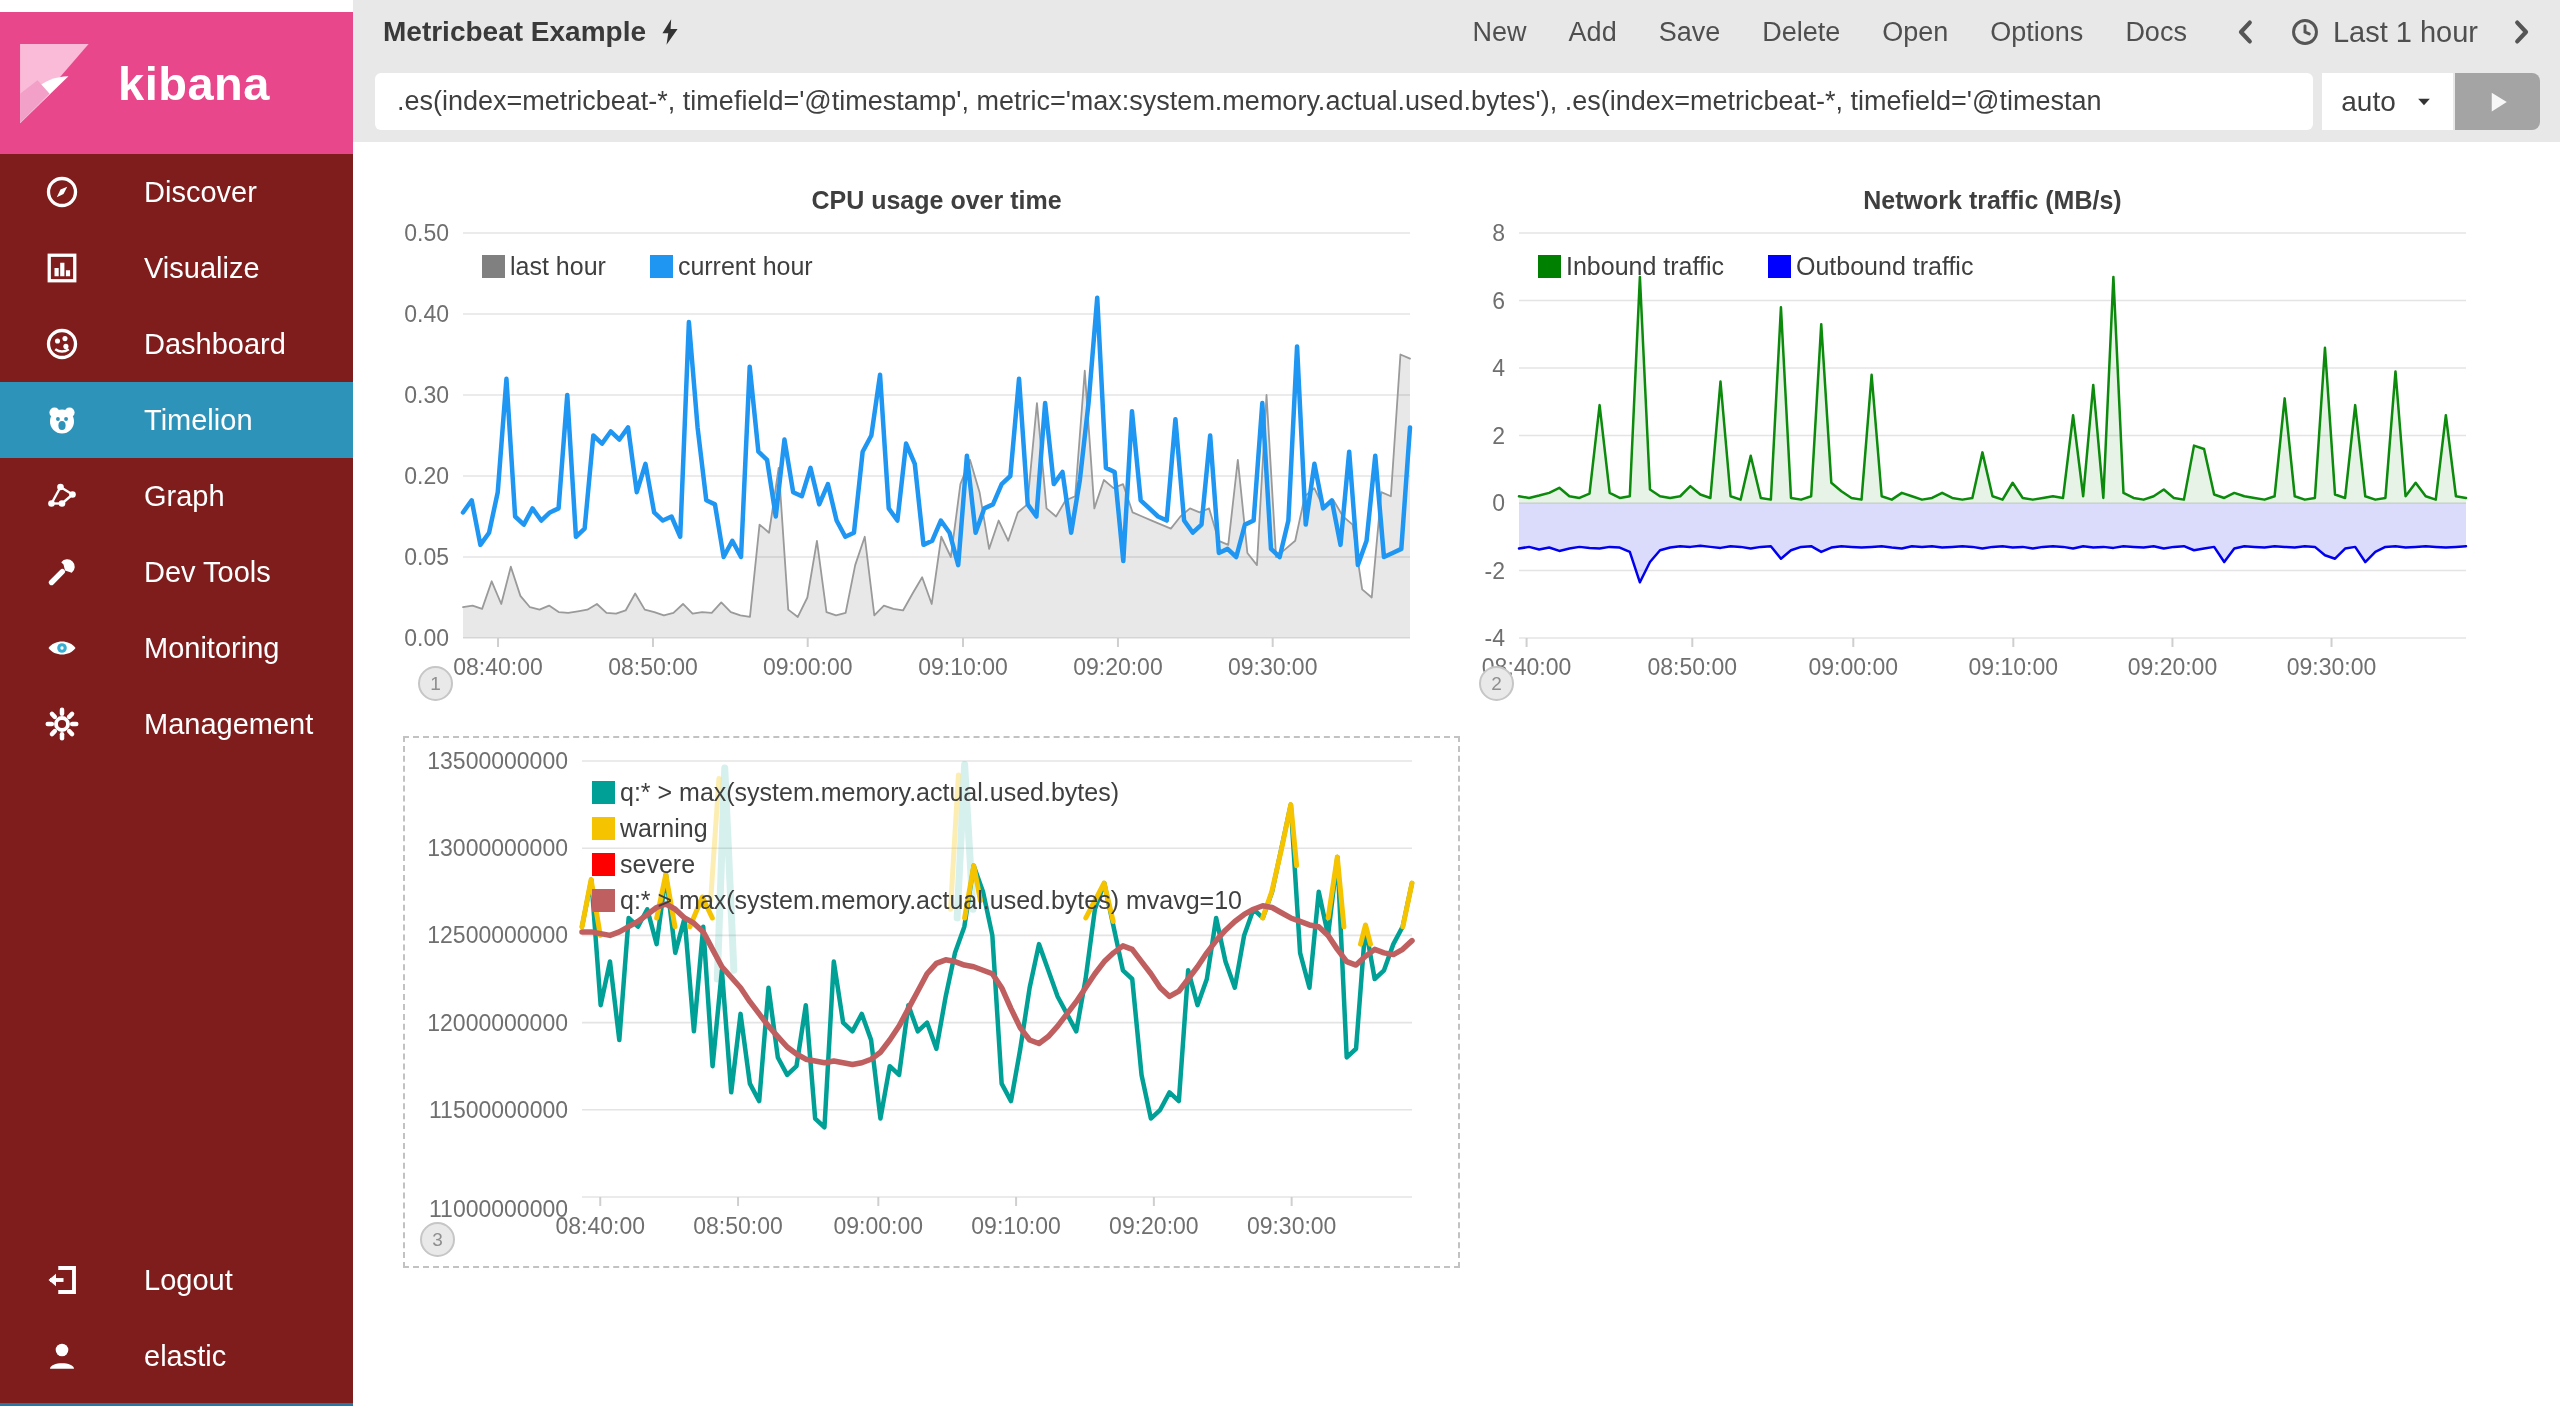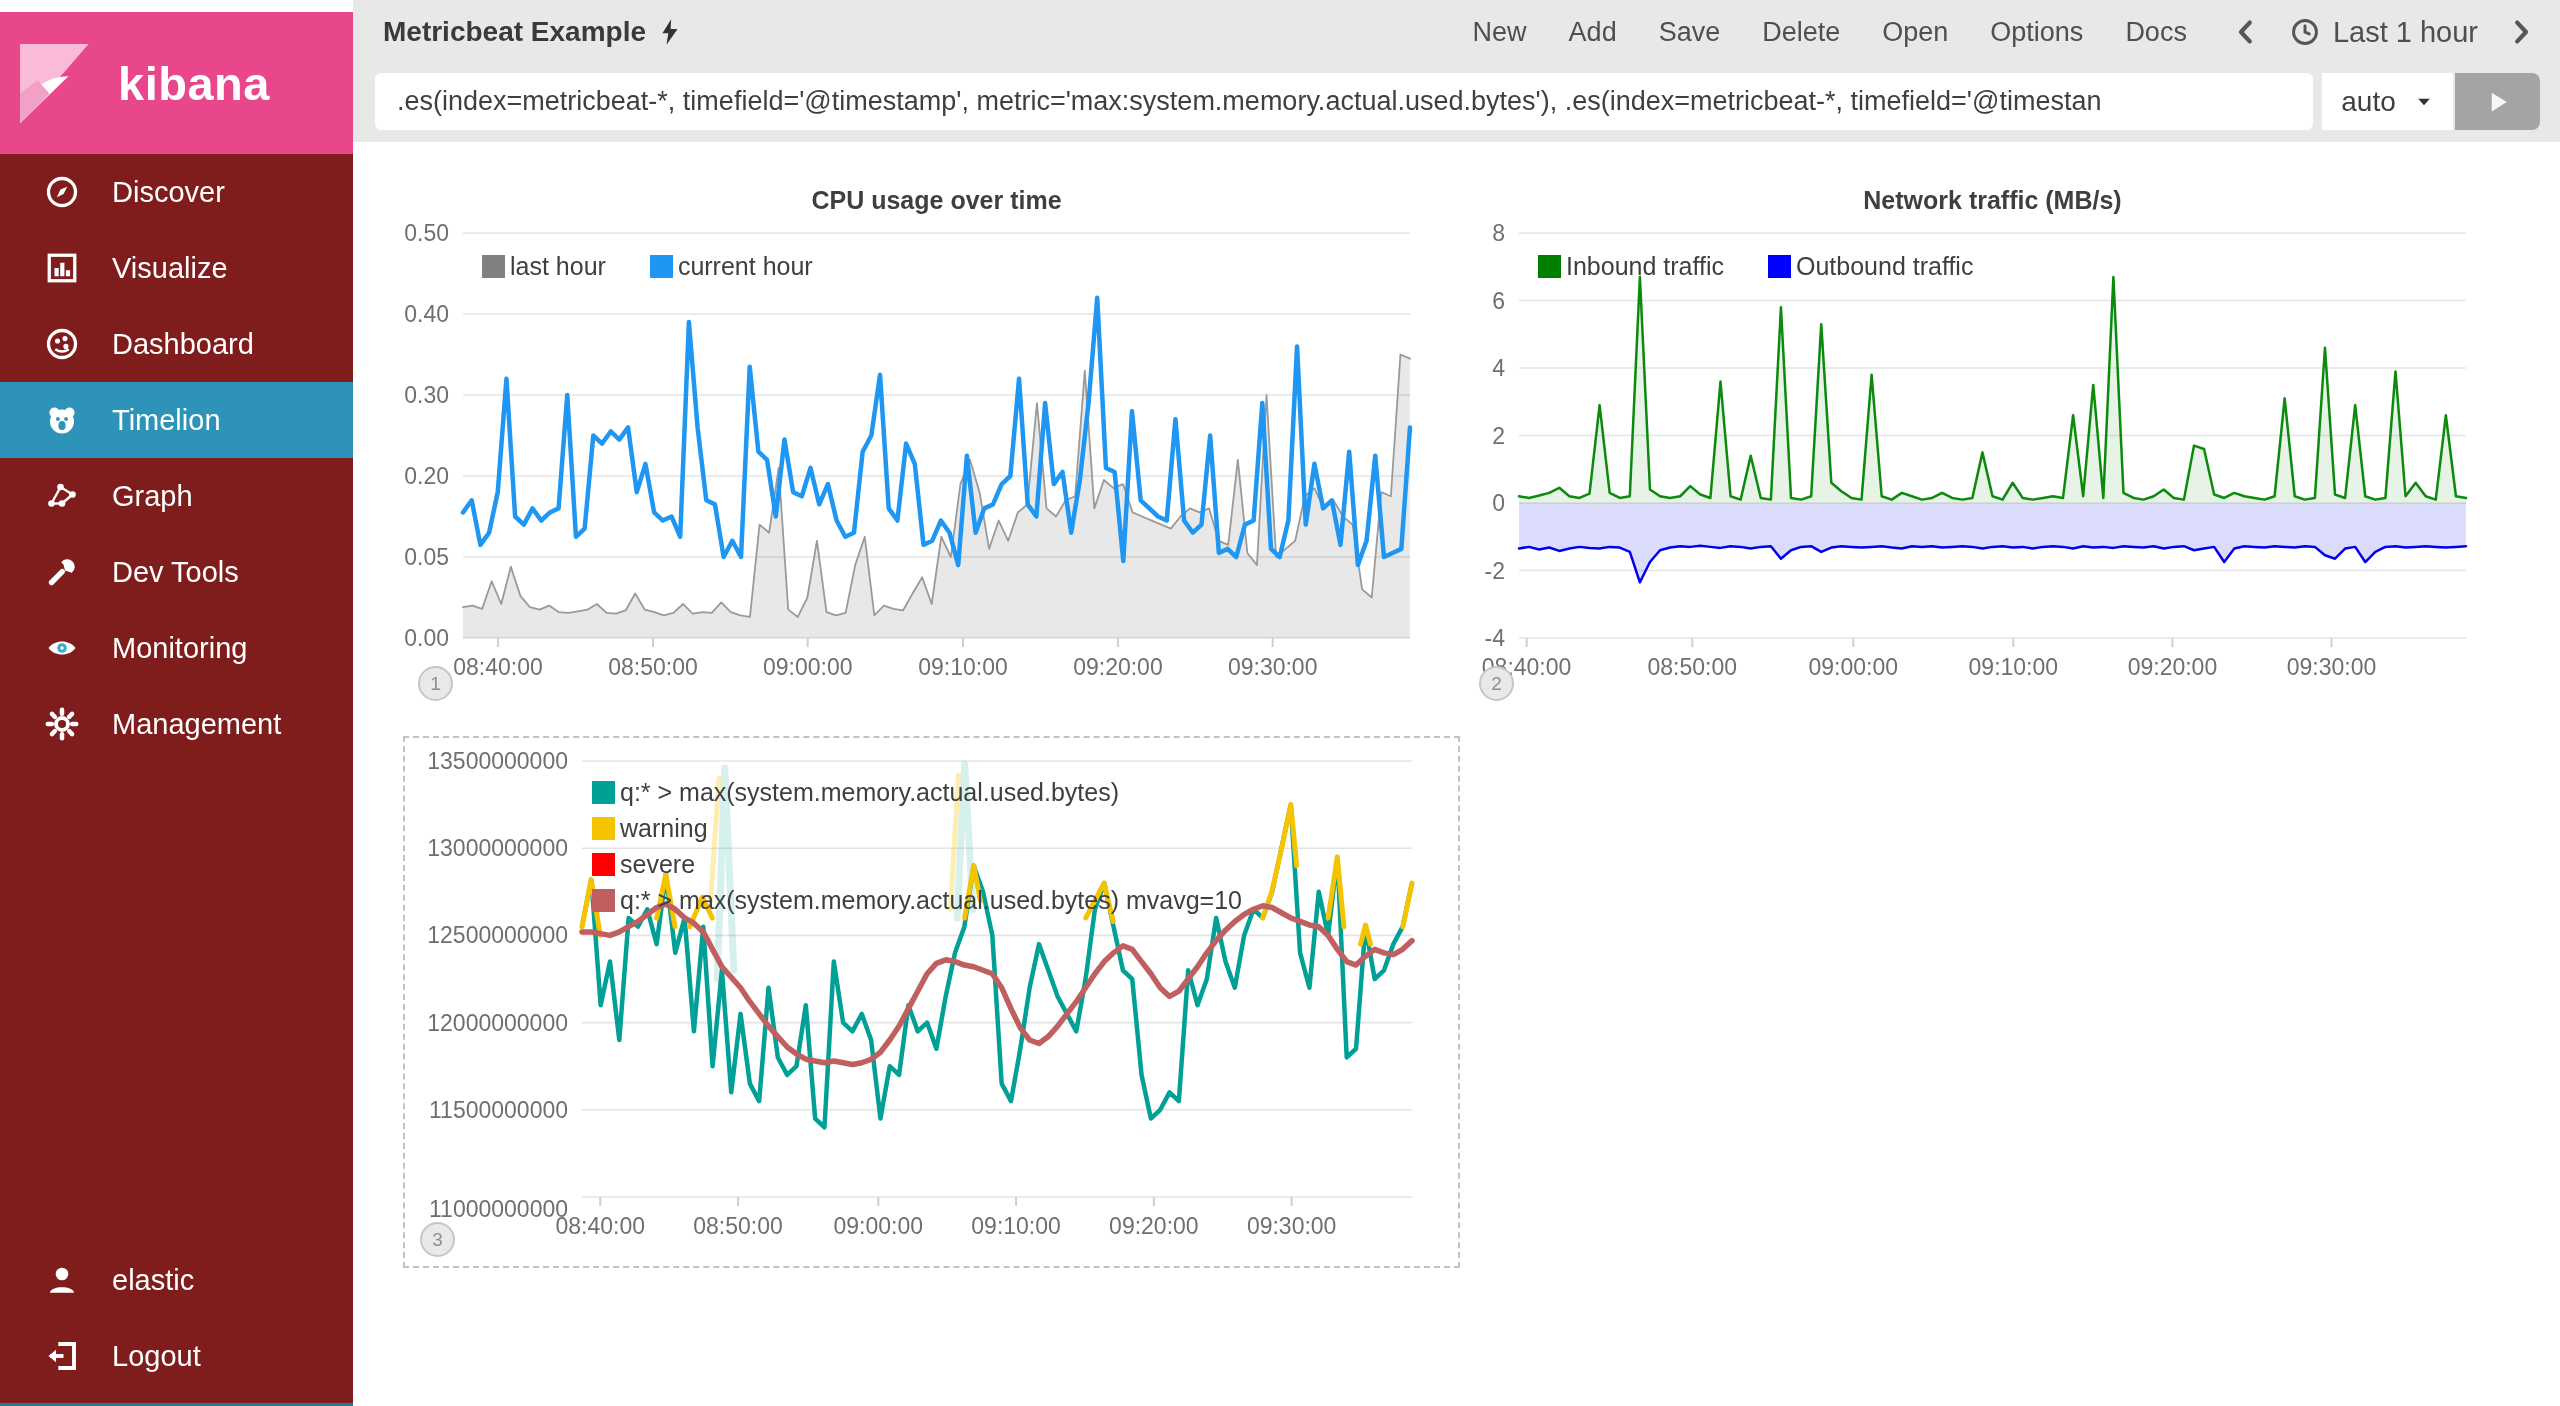--- a/index.html
+++ b/index.html
@@ -7,21 +7,21 @@
   #app{position:relative;width:2560px;height:1406px;background:#fff;overflow:hidden;}
 
   
   .sidebar{position:absolute;left:0;top:12px;width:353px;height:1406px;background:#7f1d1d;}
   .logo{position:absolute;left:0;top:0;width:353px;height:142px;background:#E8488B;display:flex;align-items:center;gap:20px;padding-left:12px;box-sizing:border-box;}
   .logo-mark{width:86px;height:86px;flex:0 0 auto;}
   .logo-text{color:#fff;font-size:47px;font-weight:bold;letter-spacing:0.5px;}
   .nav{position:absolute;top:142px;left:0;right:0;}
   .nav-item{height:76px;display:flex;align-items:center;gap:30px;padding-left:42px;cursor:pointer;}
   .nav-item.active{background:#2E93B8;}
-  .nav-label{color:#fff;font-size:29px;}
+  .nav-label{color:#fff;font-size:29px;margin-left:32px;}
   .icon-box{width:40px;height:40px;display:flex;align-items:center;justify-content:center;flex:0 0 auto;}
   .icon-box svg{width:36px;height:36px;}
   .sb-footer{position:absolute;bottom:24px;left:0;right:0;}
   .bottom-strip{position:absolute;bottom:0;left:0;width:353px;height:15px;background:#2678A2;}
 
   
   .topbar{position:absolute;left:353px;top:0;width:2207px;height:142px;background:#E8E8E8;}
   .tb-row1{position:absolute;top:0;left:0;right:0;height:64px;display:flex;align-items:center;padding:0 24px 0 30px;box-sizing:border-box;}
   .tb-title{font-size:28px;font-weight:bold;color:#3A3A3A;display:flex;align-items:center;gap:10px;text-align:center;}
   .bolt{width:28px;height:28px;}
@@ -166,35 +166,35 @@
               </g>
             </svg>
           </span>
           <span class="nav-label">Management</span>
         </div>
       </div>
     <div class="sb-footer" id="sb-footer">
         <div class="nav-item">
           <span class="icon-box">
             <svg viewBox="0 0 24 24">
-              <circle cx="12" cy="8" r="4.2" fill="#fff"></circle>
-              <path d="M4,20.5 C4,15.5 20,15.5 20,20.5 Z" fill="#fff"></path>
-            </svg>
-          </span>
-          <span class="nav-label">elastic</span>
-        </div>
-        <div class="nav-item">
-          <span class="icon-box">
-            <svg viewBox="0 0 24 24">
               <path d="M9.5,4 L20,4 L20,20 L9.5,20" stroke="#fff" stroke-width="2.6" fill="none"></path>
               <line x1="4" y1="12" x2="13" y2="12" stroke="#fff" stroke-width="2.6"></line>
               <polygon points="8,7.8 3,12 8,16.2" fill="#fff"></polygon>
             </svg>
           </span>
           <span class="nav-label">Logout</span>
+        </div>
+        <div class="nav-item">
+          <span class="icon-box">
+            <svg viewBox="0 0 24 24">
+              <circle cx="12" cy="8" r="4.2" fill="#fff"></circle>
+              <path d="M4,20.5 C4,15.5 20,15.5 20,20.5 Z" fill="#fff"></path>
+            </svg>
+          </span>
+          <span class="nav-label">elastic</span>
         </div>
       </div>
     <div class="bottom-strip"></div>
   </div>
 
   <div class="topbar">
     <div class="tb-row1">
       <span class="tb-title">
         <span>Metricbeat Example</span>
         <svg class="bolt" viewBox="0 0 24 24">

